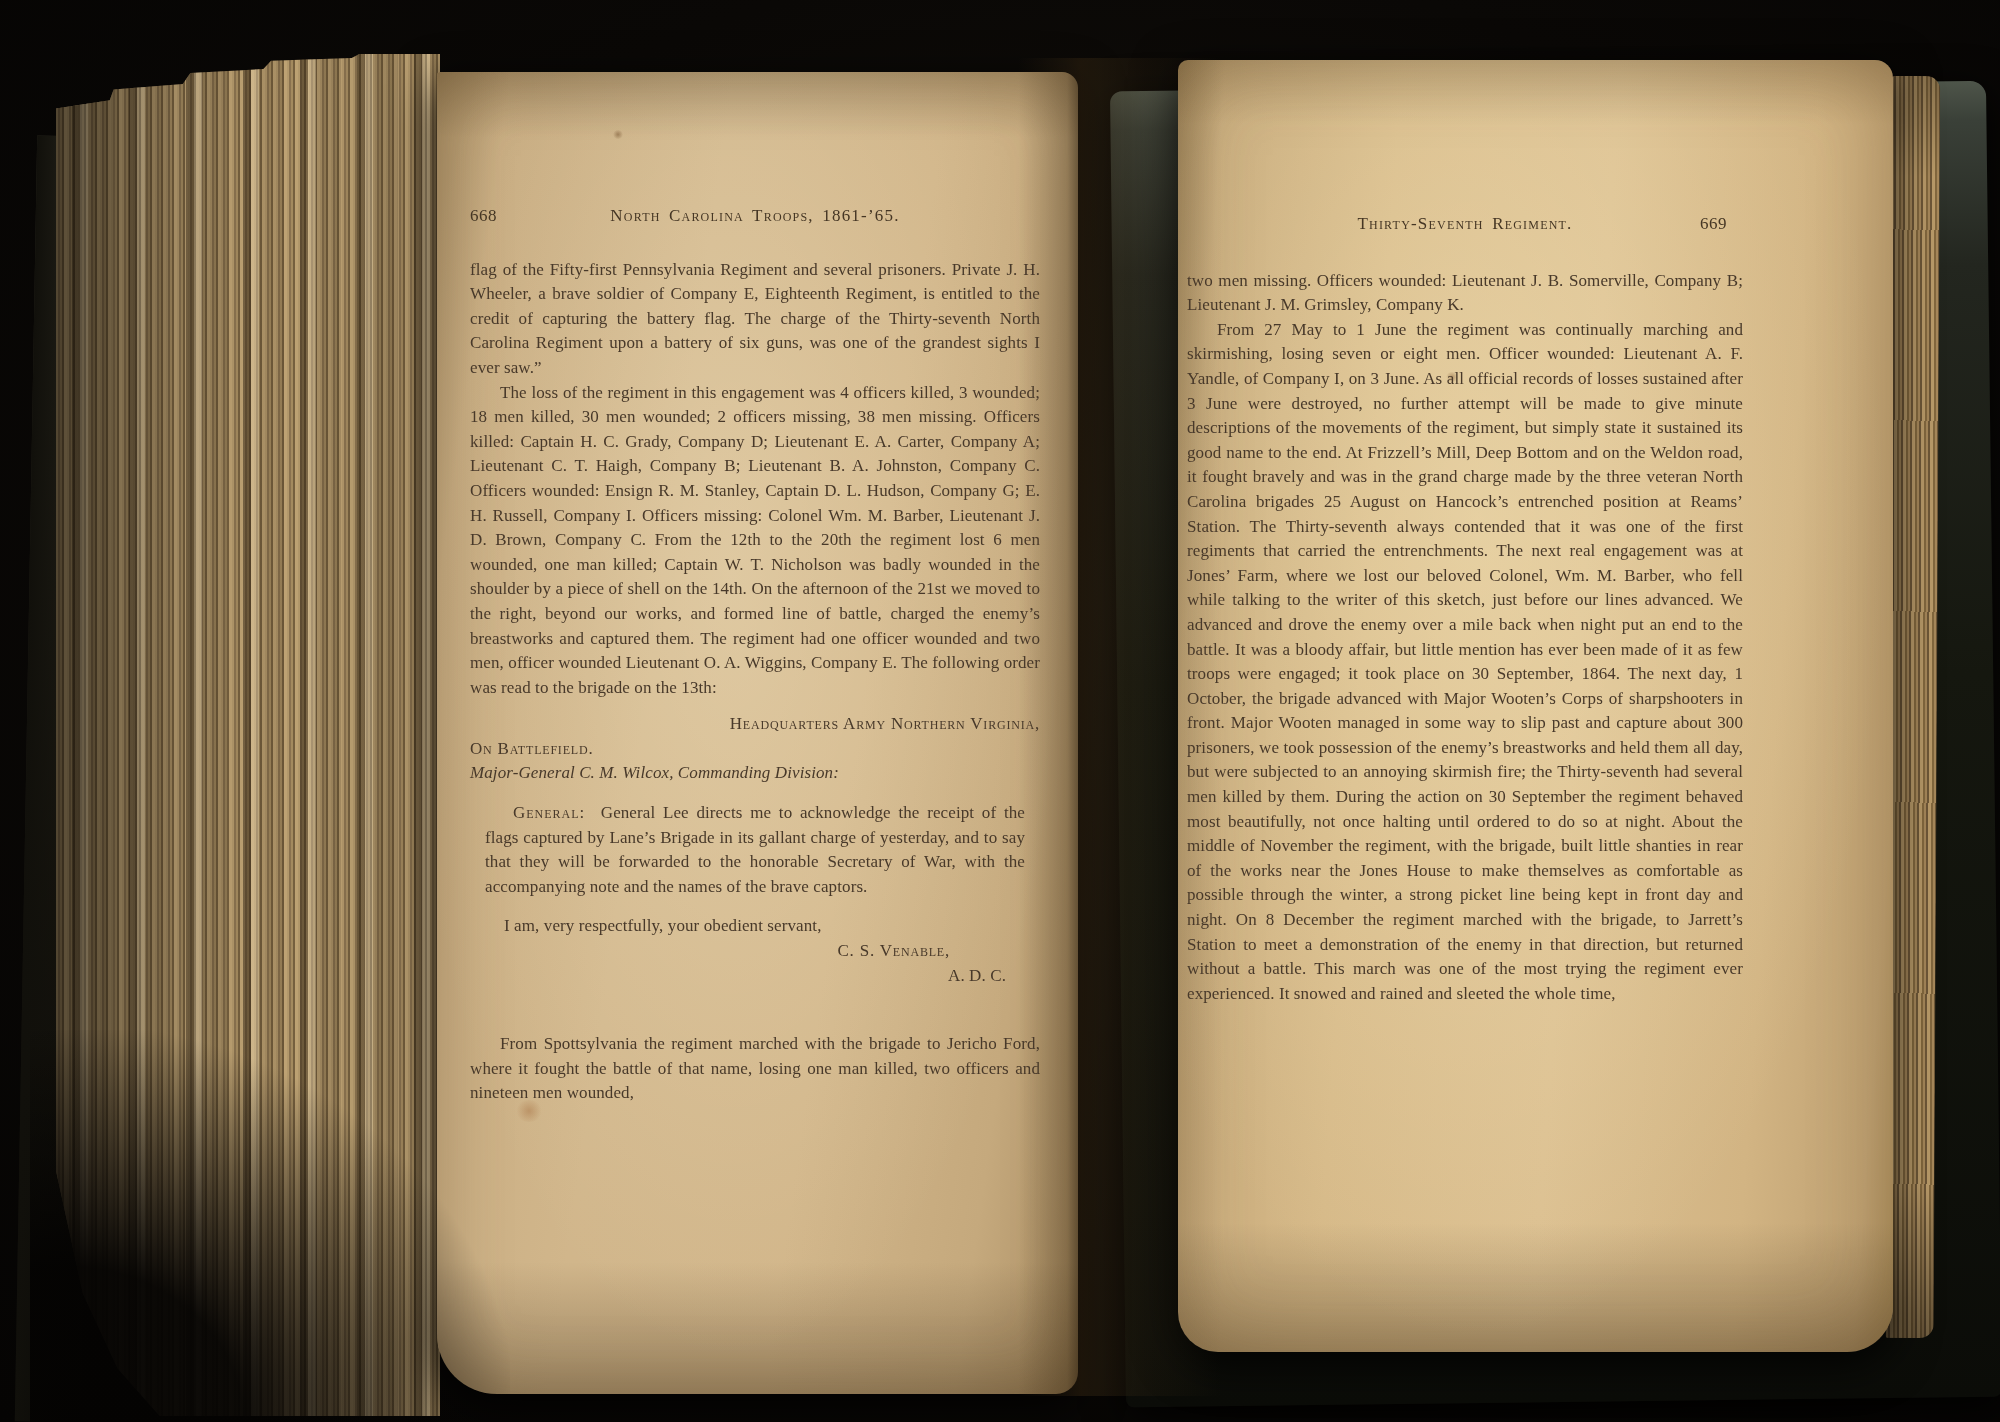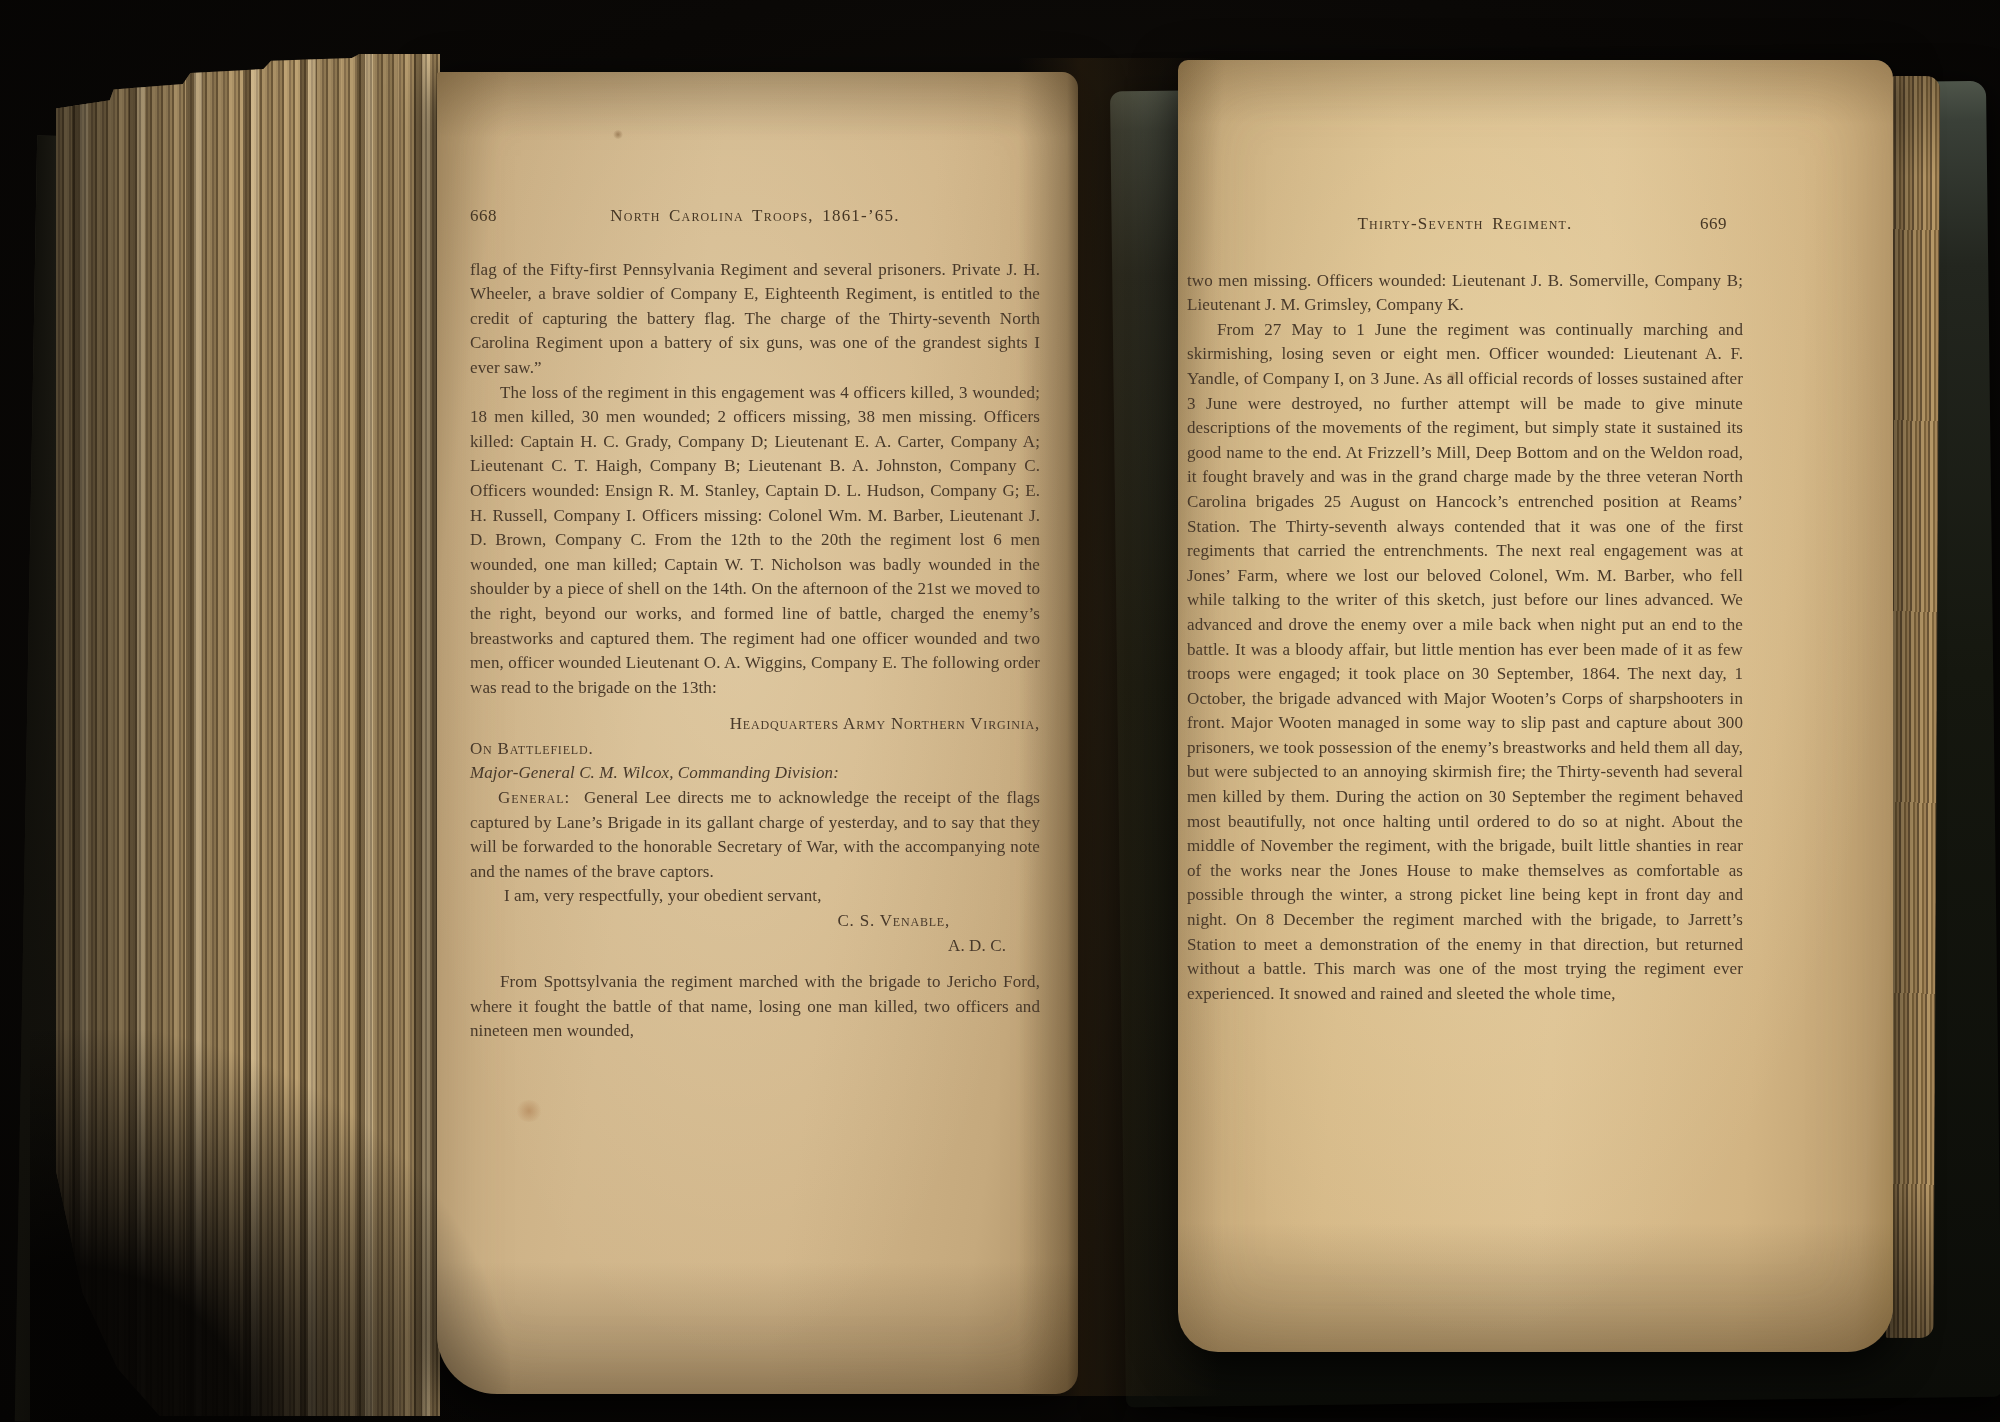--- a/index.html
+++ b/index.html
@@ -109,26 +109,26 @@
 
   .para{margin:0;}
   .para.indent{text-indent:30px;}
   .para.noindent{text-indent:0;}
 
   .letter{margin-top:12px;}
   .sc{font-variant:small-caps;letter-spacing:.8px;}
   .addr1{text-align:right;padding-left:55px;}
   .addr2{text-align:left;padding-right:142px;}
   .salutation{font-style:italic;text-align:left;}
-  .letter-body{text-indent:28px;margin:0;}
+  .letter-body{text-indent:28px;margin:15px;}
   .opening{letter-spacing:1px;}
   .closing{padding-left:34px;}
   .sig{text-align:right;padding-right:90px;}
   .sig-title{text-align:right;padding-right:34px;}
-  .after-letter{margin-top:12px;}
+  .after-letter{margin-top:44px;}
 </style>
 </head>
 <body>
 
 <div class="scene">
 
   <div class="cover-right"></div>
   <div class="cover-left"></div>
 
   <div class="page-stack"></div>

